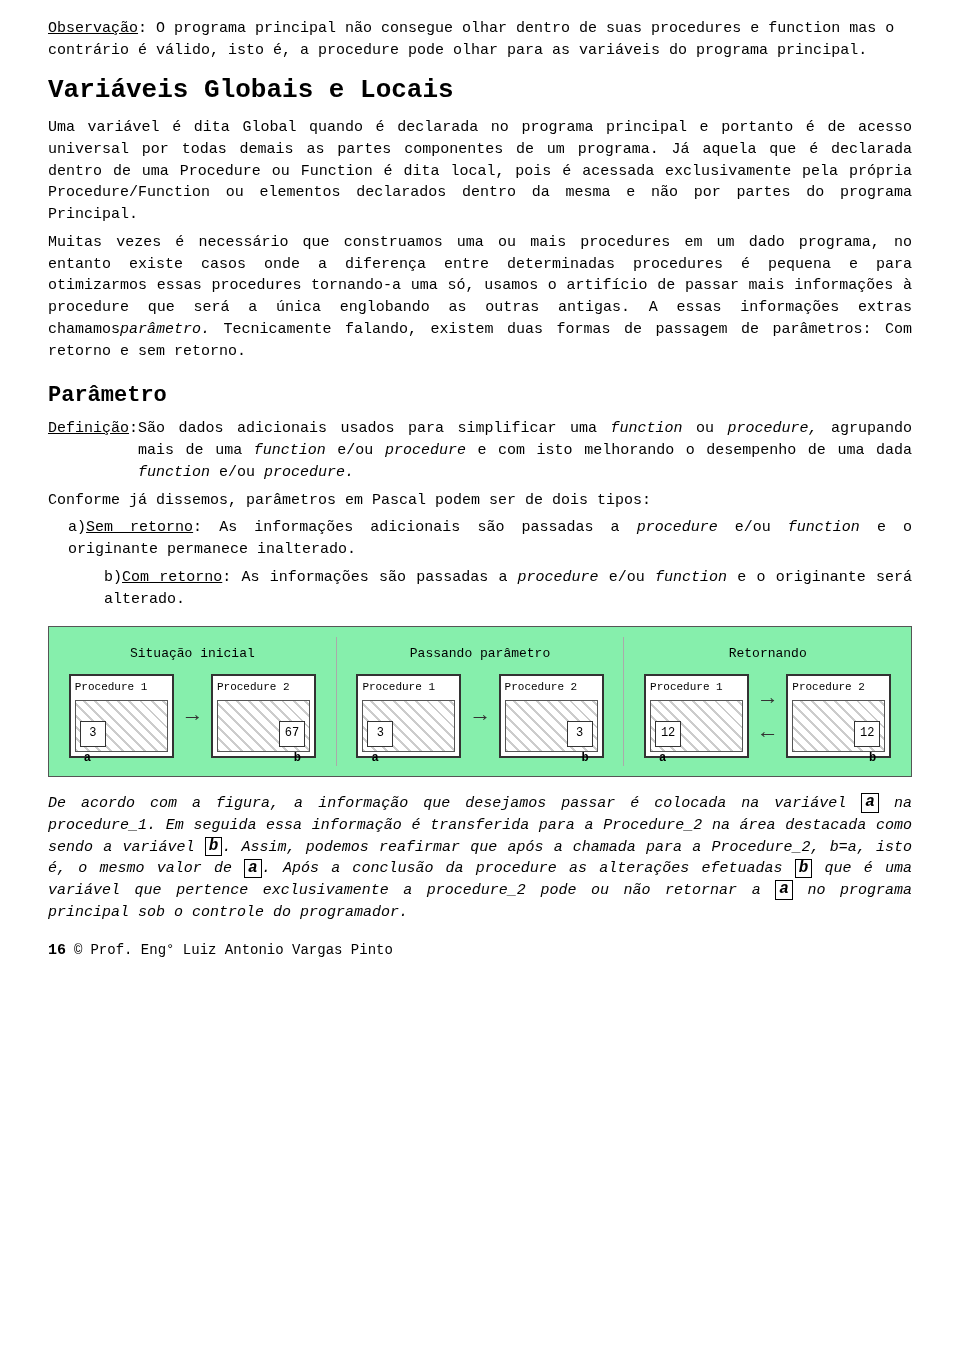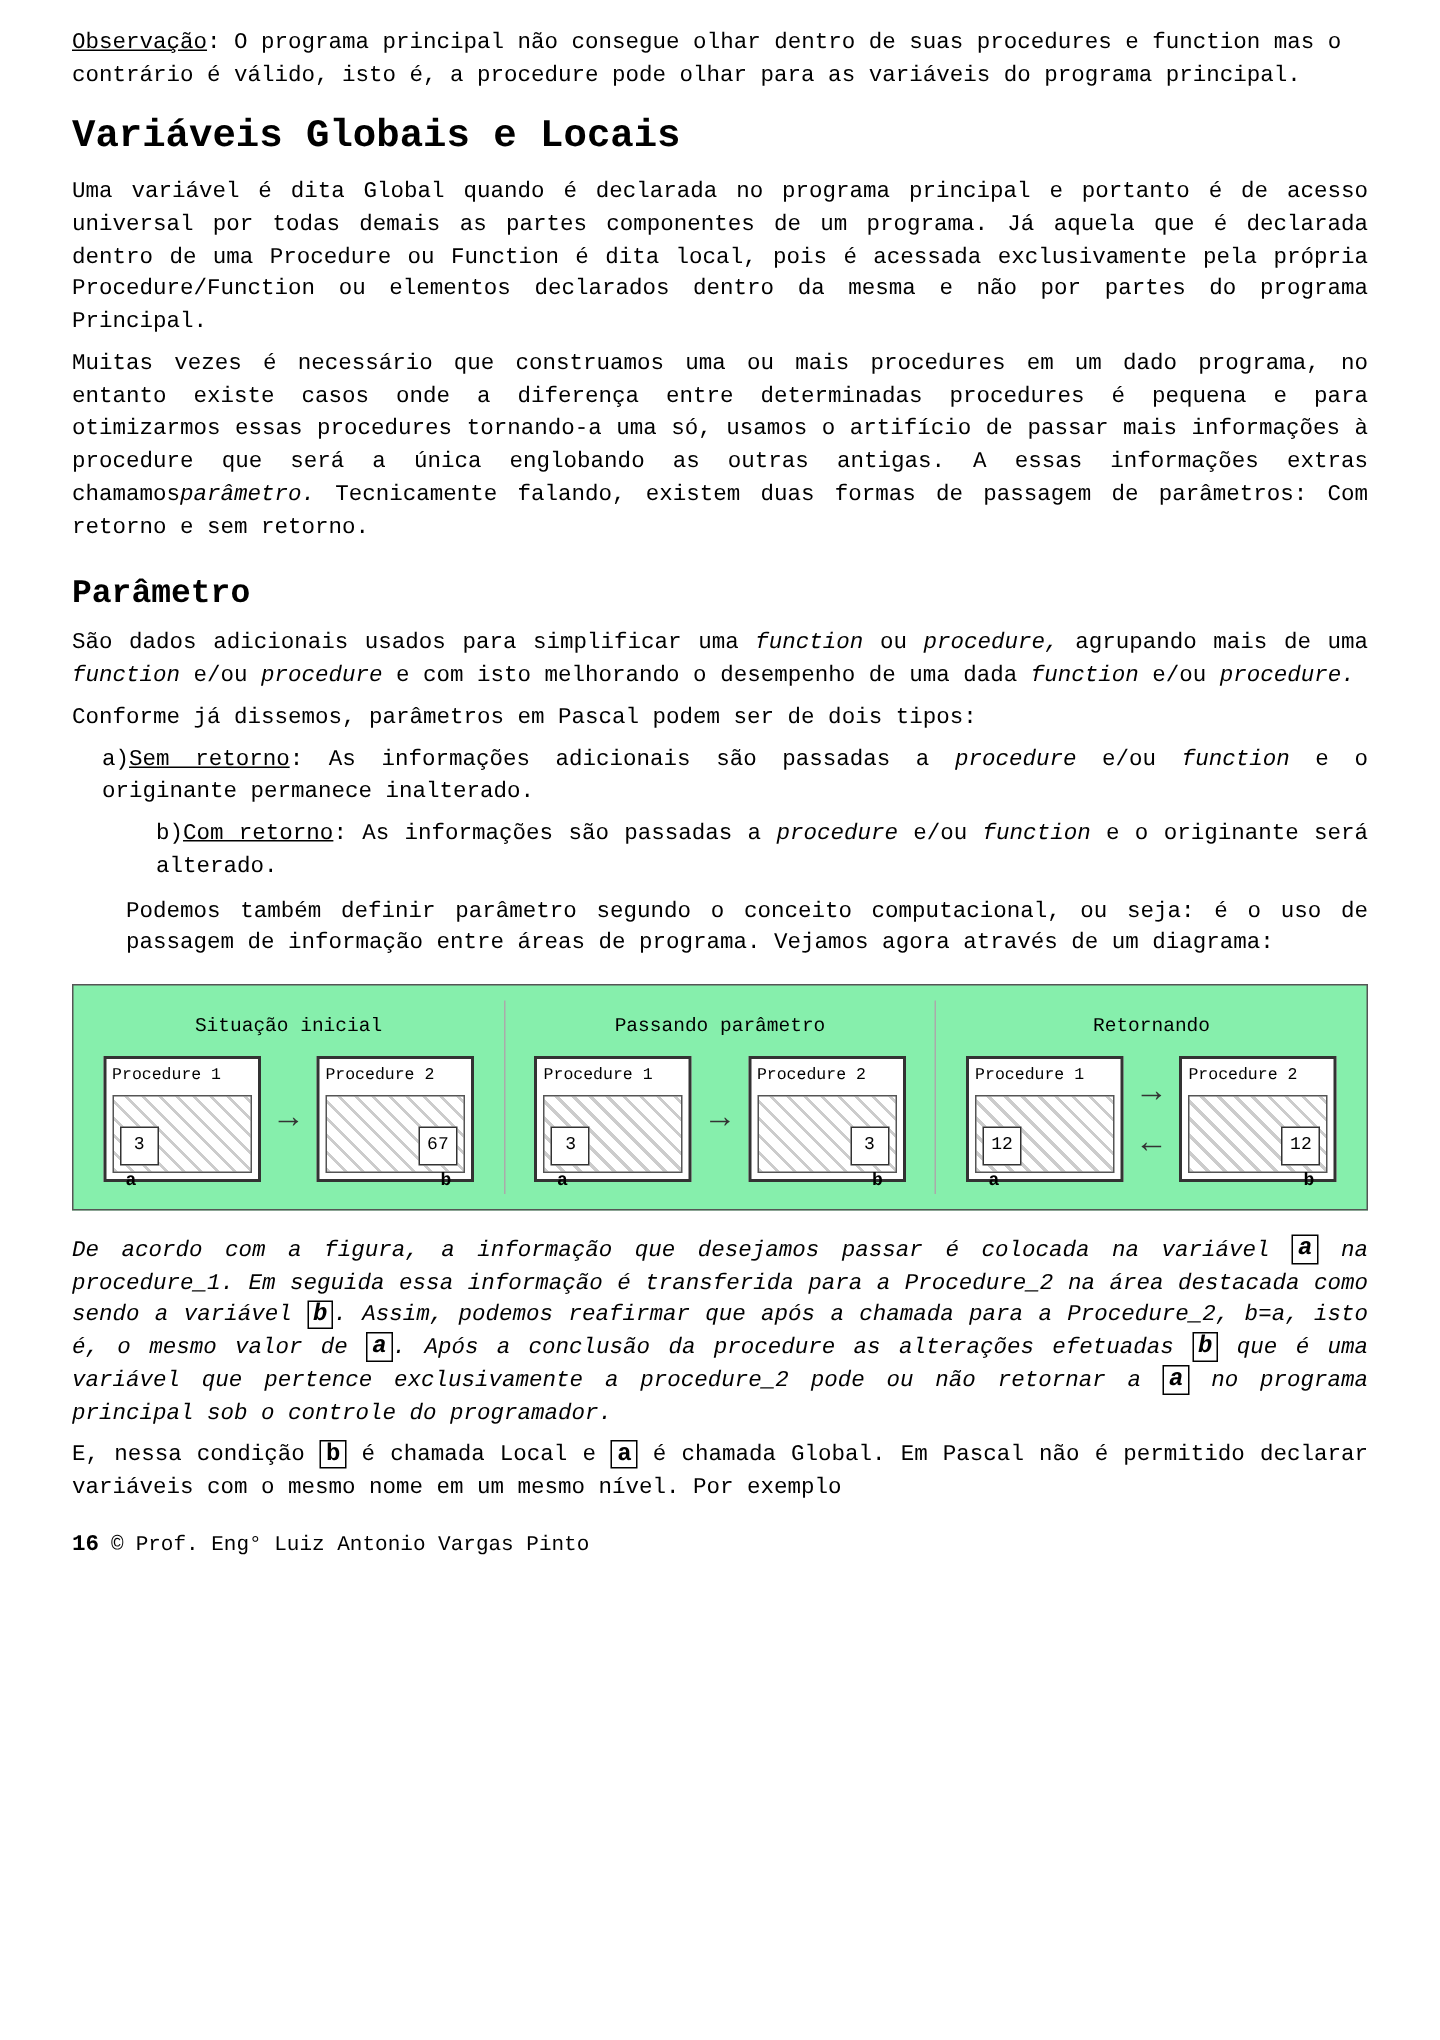--- a/index.html
+++ b/index.html
@@ -167,36 +167,38 @@
   <h2>Variáveis Globais e Locais</h2>
   <p style="text-align:justify;">Uma variável é dita Global quando é declarada no programa principal e portanto é de acesso universal por todas demais as partes componentes de um programa. Já aquela que é declarada dentro de uma Procedure ou Function é dita local, pois é acessada exclusivamente pela própria Procedure/Function ou elementos declarados dentro da mesma e não por partes do programa Principal.</p>
   <p style="text-align:justify;">
     <span>Muitas vezes é necessário que construamos uma ou mais procedures em um dado programa, no entanto existe casos onde a diferença entre determinadas procedures é pequena e para otimizarmos essas procedures tornando-a uma só, usamos o artifício de passar mais informações à procedure que será a única englobando as outras antigas. A essas informações extras chamamos</span><span class="italic">parâmetro.</span><span> Tecnicamente falando, existem duas formas de passagem de parâmetros: Com retorno e sem retorno.</span>
   </p>
 </div>
 
 <div class="section">
   <h3>Parâmetro</h3>
   <div class="definition-body">
+    <span style="white-space:nowrap;">
+      <span class="underline bold">Definição</span><span>:</span>
+    </span>
     <span style="flex:1; text-align:justify; display:inline;">
       <span>São dados adicionais usados para simplificar uma </span><span class="italic">function</span><span> ou </span><span class="italic">procedure,</span><span> agrupando mais de uma </span><span class="italic">function</span><span> e/ou </span><span class="italic">procedure</span><span> e com isto melhorando o desempenho de uma dada </span><span class="italic">function</span><span> e/ou </span><span class="italic">procedure.</span>
     </span>
   </div>
 
   <p style="margin-top:4px;font-family:Liberation Mono, monospace;">Conforme já dissemos, parâmetros em Pascal podem ser de dois tipos:</p>
 
   <div style="margin-left:20px; margin-bottom:6px;">
     <p style="text-align:justify;">a)<span class="underline bold">Sem retorno</span><span>: As informações adicionais são passadas a </span><span class="italic">procedure</span><span> e/ou </span><span class="italic">function</span><span> e o originante permanece inalterado.</span></p>
   </div>
 
   <div style="margin-left:20px; margin-bottom:8px;">
     <p style="text-align:justify;margin-left:36px;">b)<span class="underline bold">Com retorno</span><span>: As informações são passadas a </span><span class="italic">procedure</span><span> e/ou </span><span class="italic">function</span><span> e o originante será alterado.</span></p>
   </div>
 
-  <p style="text-align:justify; margin-left:36px;">Podemos também definir parâmetro segundo o conceito computacional, ou seja: é o uso de passagem de informação entre áreas de programa. Vejamos agora através de um diagrama:</p>
 </div>
 
 <div class="diagram-container">
 
   <div class="diagram-section">
     <div class="diagram-title">Situação inicial</div>
     <div class="proc-boxes">
       <div class="proc-box">
         <div class="proc-box-title">Procedure 1</div>
         <div class="proc-inner" style="min-height:52px; position:relative;">
@@ -258,22 +260,19 @@
         </div>
       </div>
     </div>
   </div>
 </div>
 
 <div class="section">
   <p style="text-align:justify;font-style:italic;">
     <span>De acordo com a figura, a informação que desejamos passar é colocada na variável </span><span class="bold-var">a</span><span> na procedure_1. Em seguida essa informação é transferida para a Procedure_2 na área destacada como sendo a variável </span><span class="bold-var">b</span><span>. Assim, podemos reafirmar que após a chamada para a Procedure_2, b=a, isto é, o mesmo valor de </span><span class="bold-var">a</span><span>. Após a conclusão da procedure as alterações efetuadas </span><span class="bold-var">b</span><span> que é uma variável que pertence exclusivamente a procedure_2 pode ou não retornar a </span><span class="bold-var">a</span><span> no programa principal sob o controle do programador.</span>
   </p>
-  <p style="text-align:justify;">
-    <span>E, nessa condição </span><span class="bold-var">b</span><span> é chamada Local e </span><span class="bold-var">a</span><span> é chamada Global.  Em Pascal não é permitido declarar variáveis com o mesmo nome em um mesmo nível. Por exemplo</span>
-  </p>
 </div>
 
 <div class="footer">
   <span class="page-num">16</span>
   <span>©</span>
   <span> Prof. Eng° Luiz Antonio Vargas Pinto</span>
 </div>
 
 </body></html>

